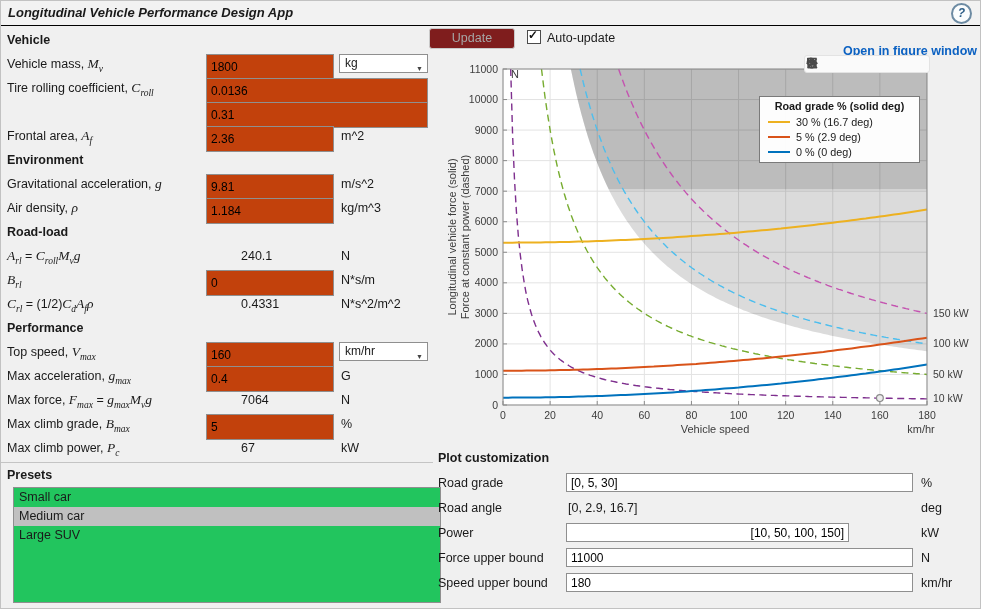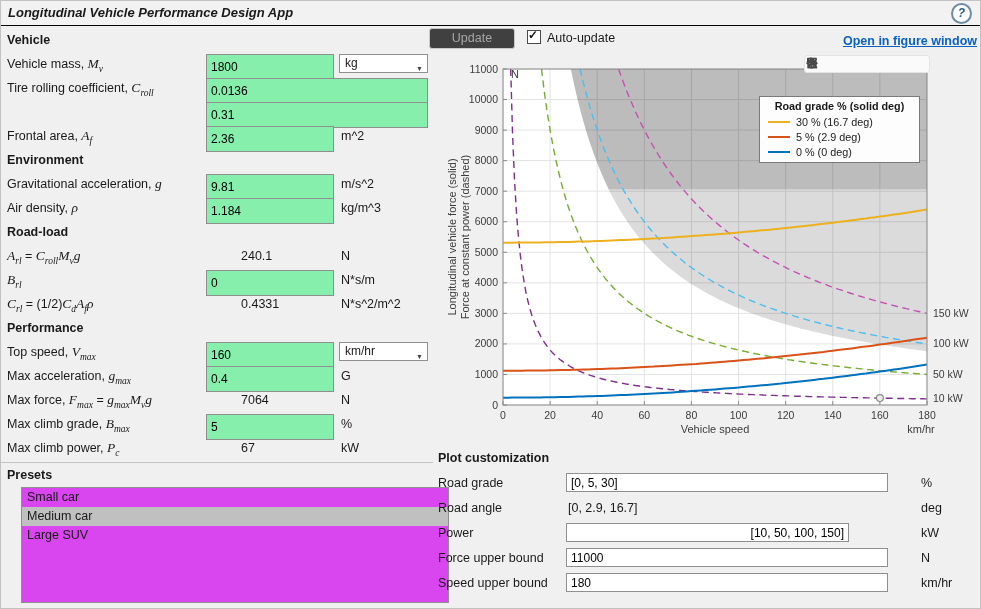--- a/index.html
+++ b/index.html
@@ -15,60 +15,60 @@
   .help-btn{position:absolute;right:8px;top:2px;width:17px;height:17px;border:2px solid #6d8ba3;border-radius:50%;
     color:#2c5d87;font-weight:bold;font-size:12px;line-height:16px;text-align:center;background:#fbfdfe;cursor:pointer;}
   
   .left-panel{position:absolute;top:24px;left:0;width:432px;bottom:0;padding-top:3px;}
   .group-title{height:24px;line-height:24px;font-weight:bold;padding-left:6px;}
   .form-row{position:relative;height:24px;}
   .row-label{position:absolute;left:6px;top:0;line-height:24px;white-space:nowrap;}
   .row-label i, .row-label sub{font-family:"Liberation Serif",serif;font-style:italic;}
   .row-label i{font-size:13.5px;}
   .row-label sub{font-size:9.5px;}
-  .field-input{position:absolute;left:205px;top:2px;width:128px;height:26px;border:1px solid #8f8f8f;background:#86efac;
+  .field-input{position:absolute;left:205px;top:2px;width:128px;height:26px;border:1px solid #8f8f8f;background:#c2410c;
     font-family:"Liberation Sans",sans-serif;font-size:12px;padding:0 4px;box-sizing:border-box;}
   .field-input.wide{width:222px;}
   .field-static{position:absolute;left:240px;line-height:24px;}
   .field-unit{position:absolute;left:340px;line-height:24px;white-space:nowrap;}
   .dropdown{position:absolute;left:338px;top:2px;width:89px;height:19px;border:1px solid #8f8f8f;background:#fff;
     box-sizing:border-box;padding-left:5px;font-size:12px;line-height:17px;cursor:pointer;}
   .dropdown .chev{position:absolute;right:4px;top:5px;font-size:7px;color:#444;}
   .panel-divider{border-top:1px solid #c4c4c4;margin-top:2px;}
-  .listbox{margin-left:20px;width:428px;height:116px;border:1px solid #8f8f8f;background:#d946ef;box-sizing:border-box;overflow:hidden;}
+  .listbox{margin-left:12px;width:428px;height:116px;border:1px solid #8f8f8f;background:#22c55e;box-sizing:border-box;overflow:hidden;}
   .listbox-item{height:19px;line-height:19px;padding-left:5px;cursor:pointer;}
   .listbox-item.selected{background:#c0c0c0;}
   
   .top-controls{position:absolute;left:420px;top:24px;width:561px;height:26px;}
-  .update-btn{position:absolute;left:8px;top:3px;width:86px;height:21px;background:#404040;border:1px solid #c9c9c9;
+  .update-btn{position:absolute;left:8px;top:3px;width:86px;height:21px;background:#7f1d1d;border:1px solid #c9c9c9;
     border-radius:3px;color:#a6a6a6;text-align:center;line-height:19px;box-sizing:border-box;}
   .auto-update{position:absolute;left:106px;top:5px;cursor:pointer;white-space:nowrap;}
   .cb{display:inline-block;width:12px;height:12px;border:1px solid:#4a4a4a;border:1px solid #4a4a4a;background:#fff;position:relative;vertical-align:-2px;margin-right:6px;}
   .cb .check{position:absolute;left:0;top:-3px;font-size:12px;font-weight:bold;color:#111;}
-  .open-link{position:absolute;right:5px;top:9px;color:#0b61c2;font-weight:bold;text-decoration:underline;cursor:pointer;}
+  .open-link{position:absolute;right:5px;top:19px;color:#0b61c2;font-weight:bold;cursor:pointer;}
   
   .plot-region{position:absolute;left:420px;top:48px;width:561px;height:400px;}
   .plot-region svg{position:absolute;left:0;top:0;}
   .tick{font:10.5px "Liberation Sans",sans-serif;fill:#3c3c3c;}
   .axlab{font:11px "Liberation Sans",sans-serif;fill:#3c3c3c;}
   .axes-toolbar{position:absolute;right:52px;top:6px;display:flex;gap:3px;background:#fafafa;
     border:1px solid #e3e3e3;border-radius:3px;padding:1px 4px;}
   .tb-icon{width:14px;height:14px;cursor:pointer;}
   .legend{position:absolute;left:338px;top:47px;width:161px;background:rgba(255,255,255,0.97);
     border:1px solid #7a7a7a;box-sizing:border-box;padding:2px 0 3px;}
   .legend-title{text-align:center;font-weight:bold;font-size:10.8px;padding:1px 4px 2px;}
   .legend-row{display:flex;align-items:center;padding:1.5px 8px;}
   .legend-swatch{width:22px;height:0;border-top:2.6px solid #000;margin-right:6px;}
   .legend-label{font-size:10.8px;}
   
   .plot-custom{position:absolute;left:420px;top:443px;width:561px;}
   .pc-title{font-weight:bold;padding-left:17px;height:25px;line-height:25px;margin-top:2px;}
   .pc-row{position:relative;height:25px;}
   .pc-label{position:absolute;left:17px;line-height:25px;white-space:nowrap;}
-  .pc-input{position:absolute;left:145px;top:2px;height:19px;width:322px;border:1px solid #8f8f8f;background:#fff;
+  .pc-input{position:absolute;left:145px;top:2px;height:19px;width:347px;border:1px solid #8f8f8f;background:#fff;
     font-family:"Liberation Sans",sans-serif;font-size:12px;padding:0 4px;box-sizing:border-box;}
   .pc-input.narrow{width:283px;text-align:right;}
   .pc-static{position:absolute;left:147px;line-height:25px;}
   .pc-unit{position:absolute;left:500px;line-height:25px;white-space:nowrap;}
 </style>
 </head>
 <body>
 
 <div class="header">
   <span class="header-title">Longitudinal Vehicle Performance Design App</span>

